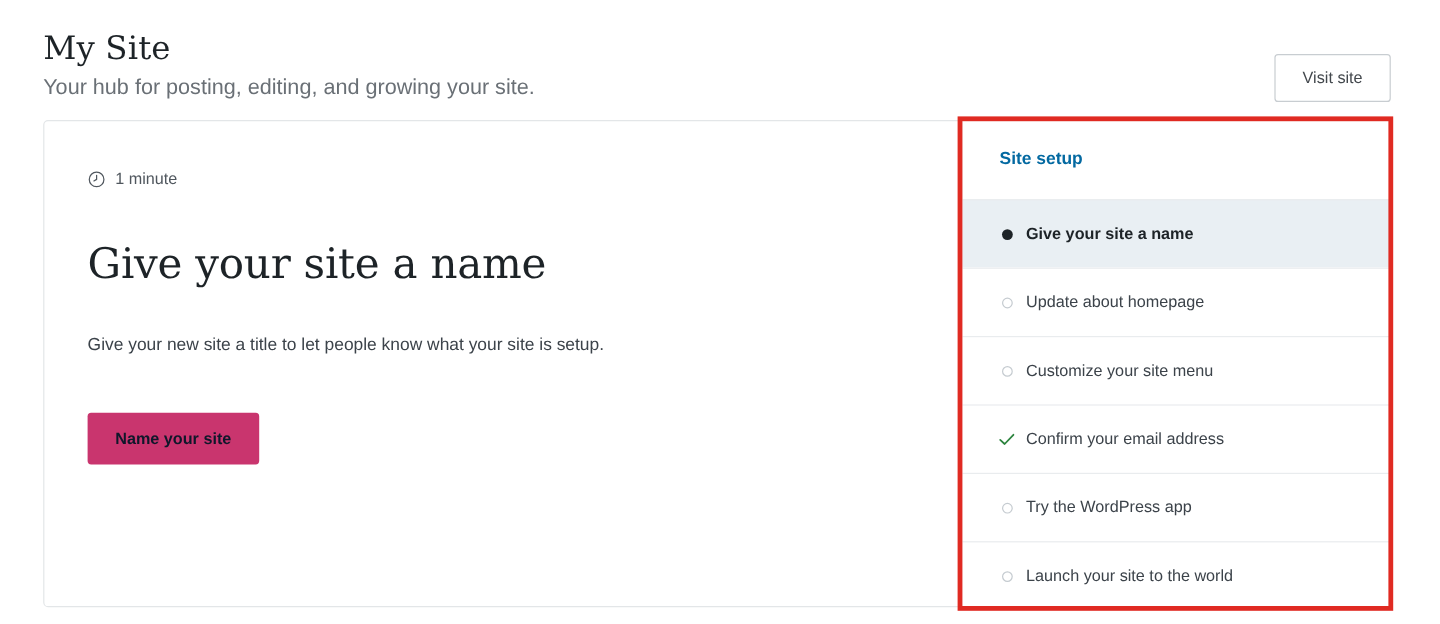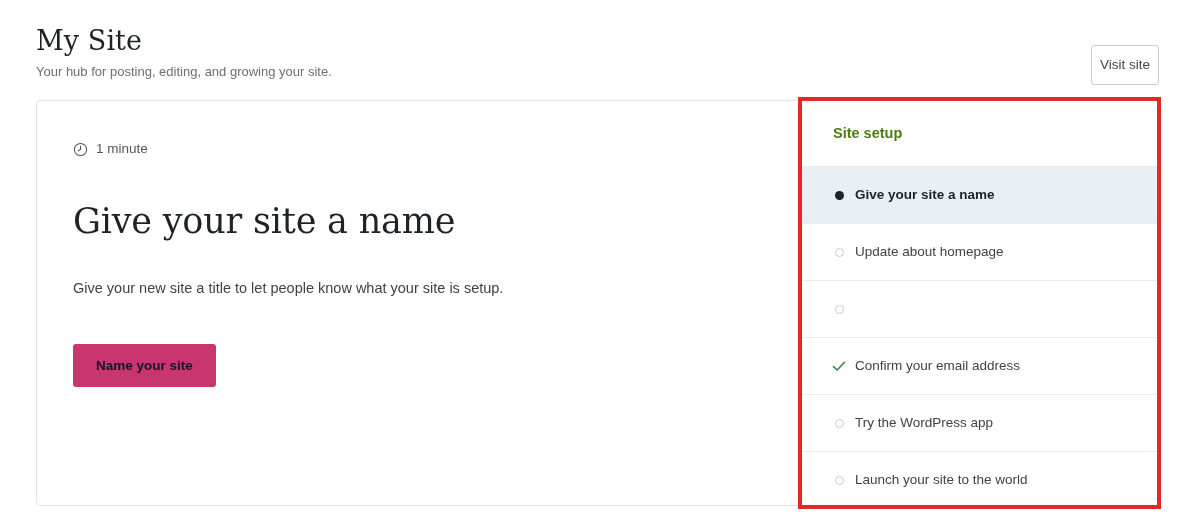--- a/index.html
+++ b/index.html
@@ -33,30 +33,30 @@
   .page-title {
     font-family: "DejaVu Serif", "Liberation Serif", serif;
     font-size: 27px;
     font-weight: 400;
     line-height: 34px;
     color: #1d2327;
     margin: 0;
     letter-spacing: 0.1px;
   }
   .page-subtitle {
-    font-size: 13px;
+    font-size: 18px;
     line-height: 20px;
     color: #6a7076;
     margin: 4px 0 0 0;
   }
   .visit-site-button {
     position: absolute;
     right: 41px;
     top: 45px;
-    width: 68px;
+    width: 97px;
     height: 40px;
     box-sizing: border-box;
     border: 1px solid #c8cdd1;
     border-radius: 3px;
     background: #ffffff;
     color: #43484d;
     font-family: "Liberation Sans", sans-serif;
     font-size: 13.5px;
     line-height: 38px;
     text-align: center;
@@ -144,21 +144,21 @@
     background: #ffffff;
     display: flex;
     flex-direction: column;
   }
   .setup-panel-title {
     height: 83px;
     line-height: 65px;
     padding: 0 0 0 31px;
     font-size: 14.5px;
     font-weight: 700;
-    color: #4d7c0f;
+    color: #0369a1;
     box-sizing: border-box;
   }
   .setup-list {
     list-style: none;
     margin: 0;
     padding: 0;
   }
   .setup-item {
     position: relative;
     height: 57px;
@@ -264,20 +264,21 @@
         <li class="setup-item">
           <span class="setup-marker">
             <span class="dot-empty"></span>
           </span>
           <span class="setup-item-label">Update about homepage</span>
         </li>
         <li class="setup-item">
           <span class="setup-marker">
             <span class="dot-empty"></span>
           </span>
+          <span class="setup-item-label">Customize your site menu</span>
         </li>
         <li class="setup-item">
           <span class="setup-marker">
             <svg class="check-icon" viewBox="0 0 16 16">
               <path d="M2.5 8.6 L6.2 12 L13.5 4.3" fill="none" stroke="#2e8540" stroke-width="1.5" stroke-linecap="round" stroke-linejoin="round"></path>
             </svg>
           </span>
           <span class="setup-item-label">Confirm your email address</span>
         </li>
         <li class="setup-item">

